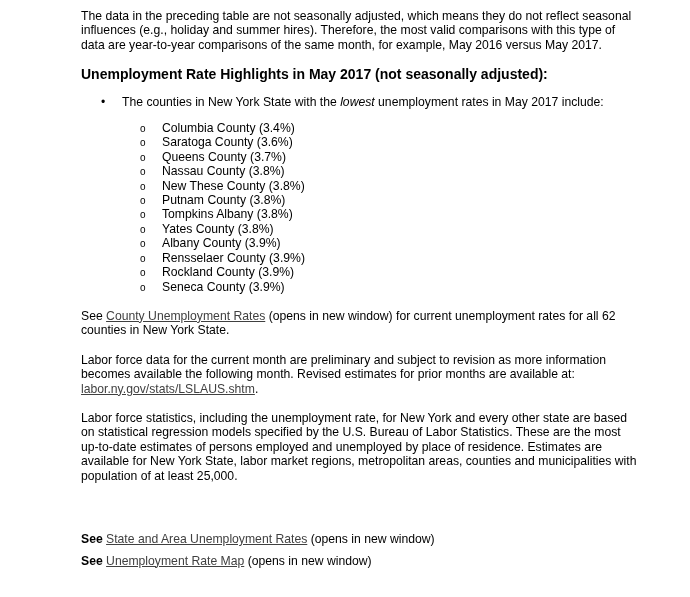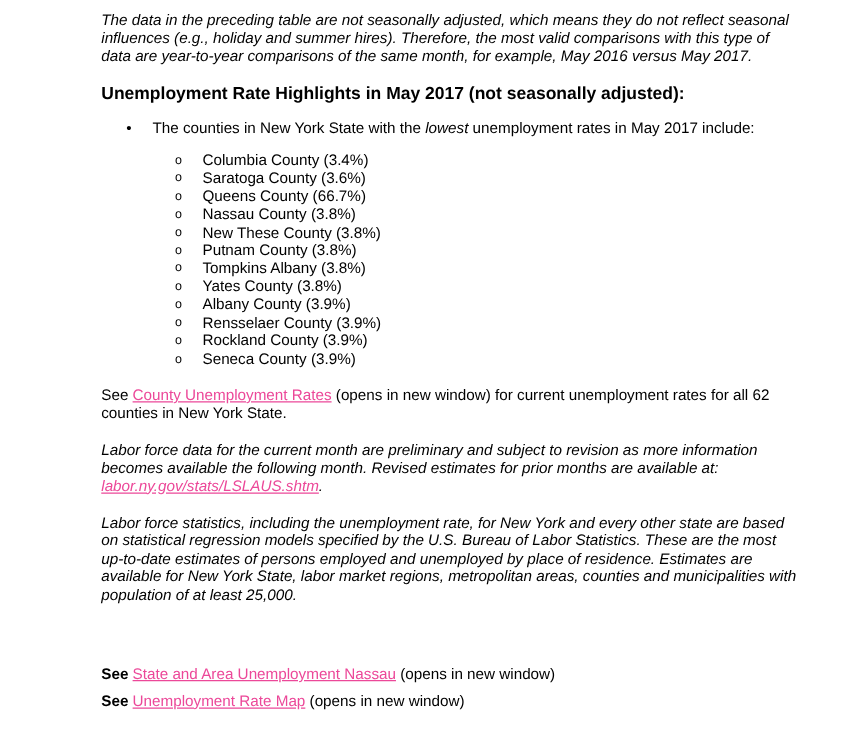--- a/index.html
+++ b/index.html
@@ -3,23 +3,23 @@
 <meta charset="utf-8">
 <style>
   html, body { margin: 0; padding: 0; background: #ffffff; }
   body {
     width: 690px; height: 597px; overflow: hidden; position: relative;
     font-family: "Liberation Sans", sans-serif; font-size: 12.2px; color: #000;
     line-height: 14.4px;
   }
   .doc { position: absolute; left: 81px; top: 9px; width: 560px; }
   p { margin: 0; }
-  .it { font-style: italic; }
+  .it { }
   .bold { font-weight: bold; }
-  a { color: #ec4899; text-decoration: underline; }
+  a { color: #404040; text-decoration: underline; }
   .p1 { margin-bottom: 15px; }
   .heading { margin-bottom: 13px; font-size: 14px; }
   .bullet-row { position: relative; padding-left: 41px; margin-bottom: 12px; }
   .bullet-row .dot { position: absolute; left: 20px; top: 0; }
   .sublist { list-style: none; margin: 0 0 15px 0; padding: 0; }
   .sublist li { position: relative; padding-left: 81px; line-height: 14.4px; }
   .sublist li .circ { position: absolute; left: 59px; top: 1px; font-size: 10px; }
   .p-see { margin-bottom: 15px; }
   .p-labor1 { margin-bottom: 15px; }
   .p-labor2 { margin-bottom: 0; }
@@ -35,21 +35,21 @@
   <p class="bold heading">Unemployment Rate Highlights in May 2017 (not seasonally adjusted):</p>
 
   <div class="bullet-row">
     <span class="dot">•</span>
     <span>The counties in New York State with the </span><em>lowest</em><span> unemployment rates in May 2017 include:</span>
   </div>
 
   <ul class="sublist">
     <li><span class="circ">o</span><span>Columbia County</span> <span>(3.4%)</span></li>
     <li><span class="circ">o</span><span>Saratoga County</span> <span>(3.6%)</span></li>
-    <li><span class="circ">o</span><span>Queens County</span> <span>(66.7%)</span></li>
+    <li><span class="circ">o</span><span>Queens County</span> <span>(3.7%)</span></li>
     <li><span class="circ">o</span><span>Nassau County</span> <span>(3.8%)</span></li>
     <li><span class="circ">o</span><span>New These County</span> <span>(3.8%)</span></li>
     <li><span class="circ">o</span><span>Putnam County</span> <span>(3.8%)</span></li>
     <li><span class="circ">o</span><span>Tompkins Albany</span> <span>(3.8%)</span></li>
     <li><span class="circ">o</span><span>Yates County</span> <span>(3.8%)</span></li>
     <li><span class="circ">o</span><span>Albany County</span> <span>(3.9%)</span></li>
     <li><span class="circ">o</span><span>Rensselaer County</span> <span>(3.9%)</span></li>
     <li><span class="circ">o</span><span>Rockland County</span> <span>(3.9%)</span></li>
     <li><span class="circ">o</span><span>Seneca County</span> <span>(3.9%)</span></li>
   </ul>
@@ -59,15 +59,15 @@
   </p>
 
   <p class="it p-labor1">
     <span>Labor force data for the current month are preliminary and subject to revision as more information becomes available the following month. Revised estimates for prior months are available at: </span><a href="#">labor.ny.gov/stats/LSLAUS.shtm</a><span>.</span>
   </p>
 
   <p class="it p-labor2">Labor force statistics, including the unemployment rate, for New York and every other state are based on statistical regression models specified by the U.S. Bureau of Labor Statistics. These are the most up-to-date estimates of persons employed and unemployed by place of residence. Estimates are available for New York State, labor market regions, metropolitan areas, counties and municipalities with population of at least 25,000.</p>
 </div>
 
 <div class="links">
-  <p><span class="bold">See</span> <a href="#">State and Area Unemployment Nassau</a><span> (opens in new window)</span></p>
+  <p><span class="bold">See</span> <a href="#">State and Area Unemployment Rates</a><span> (opens in new window)</span></p>
   <p><span class="bold">See</span> <a href="#">Unemployment Rate Map</a><span> (opens in new window)</span></p>
 </div>
 
 </body></html>

